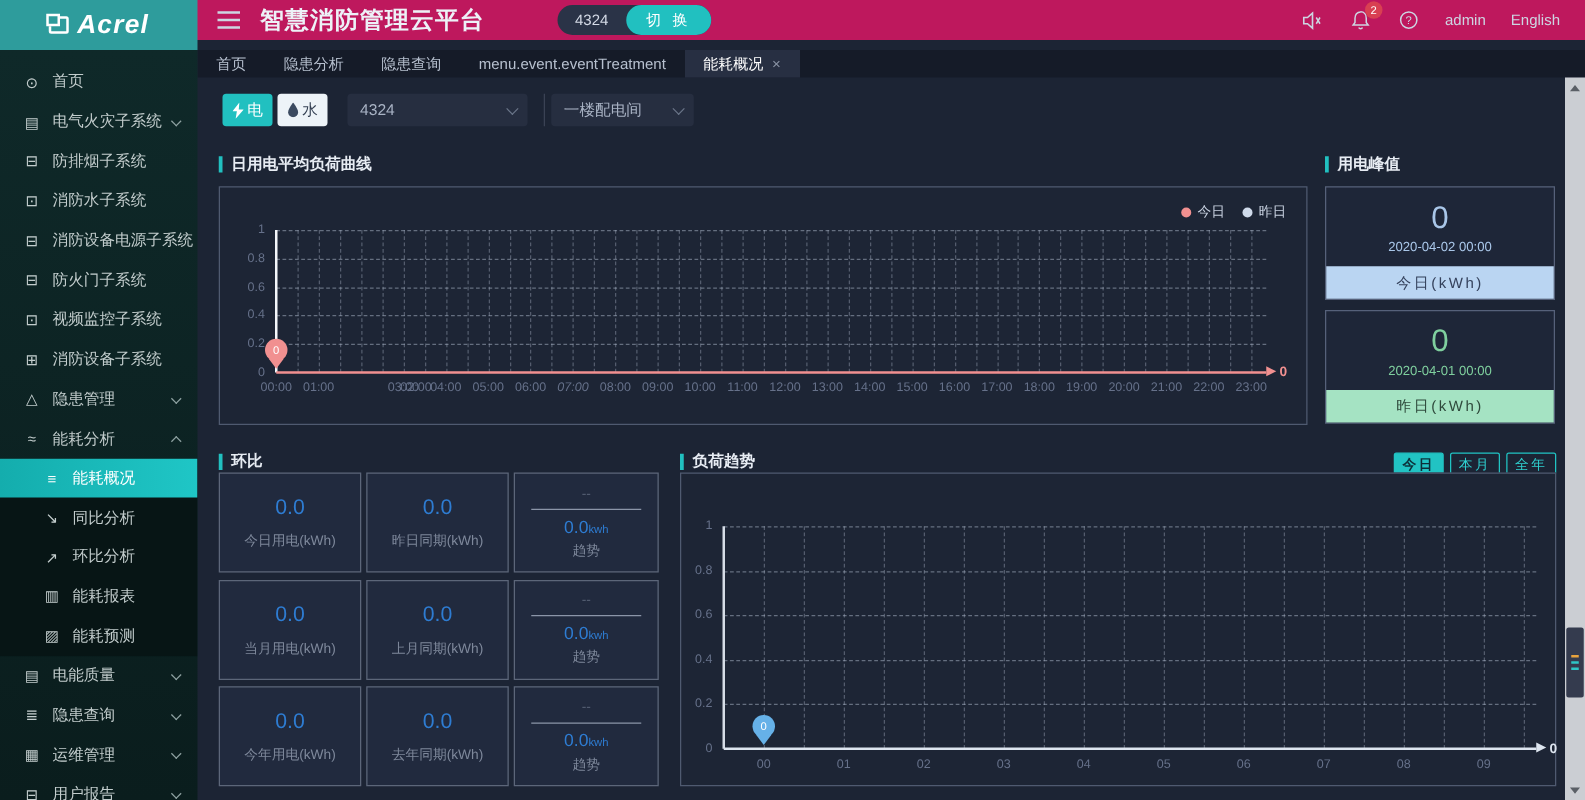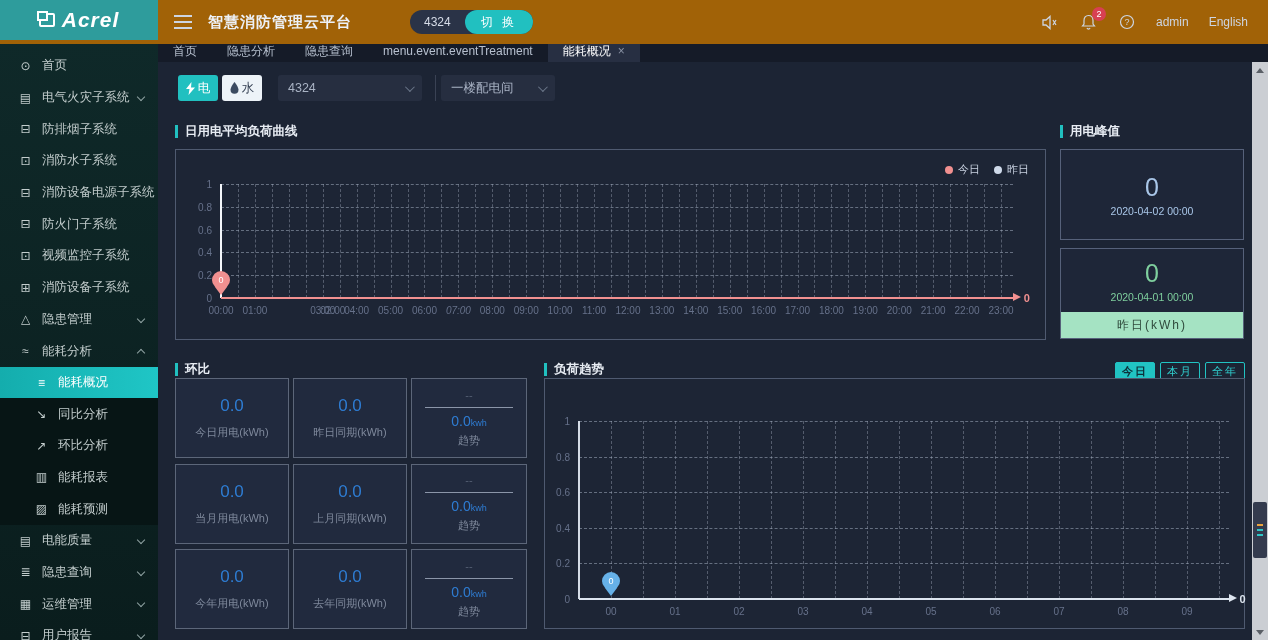--- a/index.html
+++ b/index.html
@@ -1,29 +1,29 @@
 <!DOCTYPE html>
 <html><head>
 <meta charset="utf-8">
 <style>
   * { margin:0; padding:0; box-sizing:border-box; }
   html,body { width:1268px; height:640px; overflow:hidden; background:#1c2434;
     font-family:"Liberation Sans","DejaVu Sans",sans-serif; }
   .app { position:relative; width:1268px; height:640px; }
 
   
-  .topbar { position:absolute; left:0; top:0; right:0; height:44px; background:#a16207; display:flex; z-index:5; }
+  .topbar { position:absolute; left:0; top:0; right:0; height:32px; background:#be185d; display:flex; z-index:5; }
   .logo { width:158px; height:40px; background:#2e9c9c; color:#fff; display:flex; align-items:center; justify-content:center; gap:7px; font-size:21px; font-weight:bold; font-style:italic; letter-spacing:1px; }
   .logo-mark { width:16px; height:14px; border:2px solid #fff; border-radius:2px; position:relative; }
   .logo-mark::after { content:''; position:absolute; left:-4px; top:-4px; width:7px; height:6px; background:#2e9c9c; border:2px solid #fff; }
   .topbar-main { flex:1; display:flex; align-items:center; padding-left:16px; }
   .fold-icon { width:18px; height:14px; position:relative; cursor:pointer; margin-right:16px; }
   .fold-icon i, .fold-icon::before, .fold-icon::after { content:''; display:block; position:absolute; left:0; right:0; height:2px; background:#cdd5e2; }
   .fold-icon::before { top:0; } .fold-icon i { top:6px; } .fold-icon::after { top:12px; }
-  .apptitle { color:#edf1f7; font-size:15px; font-weight:bold; letter-spacing:1px; }
+  .apptitle { color:#edf1f7; font-size:19px; font-weight:bold; letter-spacing:1px; }
   .proj-pill { margin-left:58px; height:24px; background:#2a3347; border-radius:13px; display:flex; align-items:center; }
   .proj-code { padding:0 14px; color:#d6dce8; font-size:12px; }
   .switch-btn { height:24px; padding:0 16px; border:none; border-radius:13px; background:#21c0c0; color:#fff; font-size:12px; letter-spacing:3px; cursor:pointer; font-family:inherit; }
   .topbar-right { margin-left:auto; display:flex; align-items:center; gap:20px; padding-right:20px; color:#cdd5e2; }
   .tb-ic { width:18px; height:18px; display:flex; align-items:center; justify-content:center; cursor:pointer; position:relative; }
   .badge { position:absolute; top:-6px; right:-8px; min-width:14px; height:14px; border-radius:8px; background:#d84052; color:#fff; font-size:9px; display:flex; align-items:center; justify-content:center; padding:0 3px; }
   .tb-text { font-size:12px; cursor:pointer; }
 
   
   .sidebar { position:absolute; left:0; top:40px; width:158px; bottom:0; background:linear-gradient(180deg,#0f2929 0%,#0a1d1d 100%); overflow:hidden; padding-top:10px; z-index:4; }
@@ -408,20 +408,21 @@
     <div class="sec-title t-peak">
       <span class="sec-bar"></span>
       <span>用电峰值</span>
     </div>
     <div id="peak-cards">
         <div class="peak-card peak-blue" style="top: 87px;">
           <div class="peak-body">
             <div class="peak-value">0</div>
             <div class="peak-ts">2020-04-02 00:00</div>
           </div>
+          <div class="peak-footer">今日(kWh)</div>
         </div>
         <div class="peak-card peak-green" style="top: 186px;">
           <div class="peak-body">
             <div class="peak-value">0</div>
             <div class="peak-ts">2020-04-01 00:00</div>
           </div>
           <div class="peak-footer">昨日(kWh)</div>
         </div>
       </div>
 

